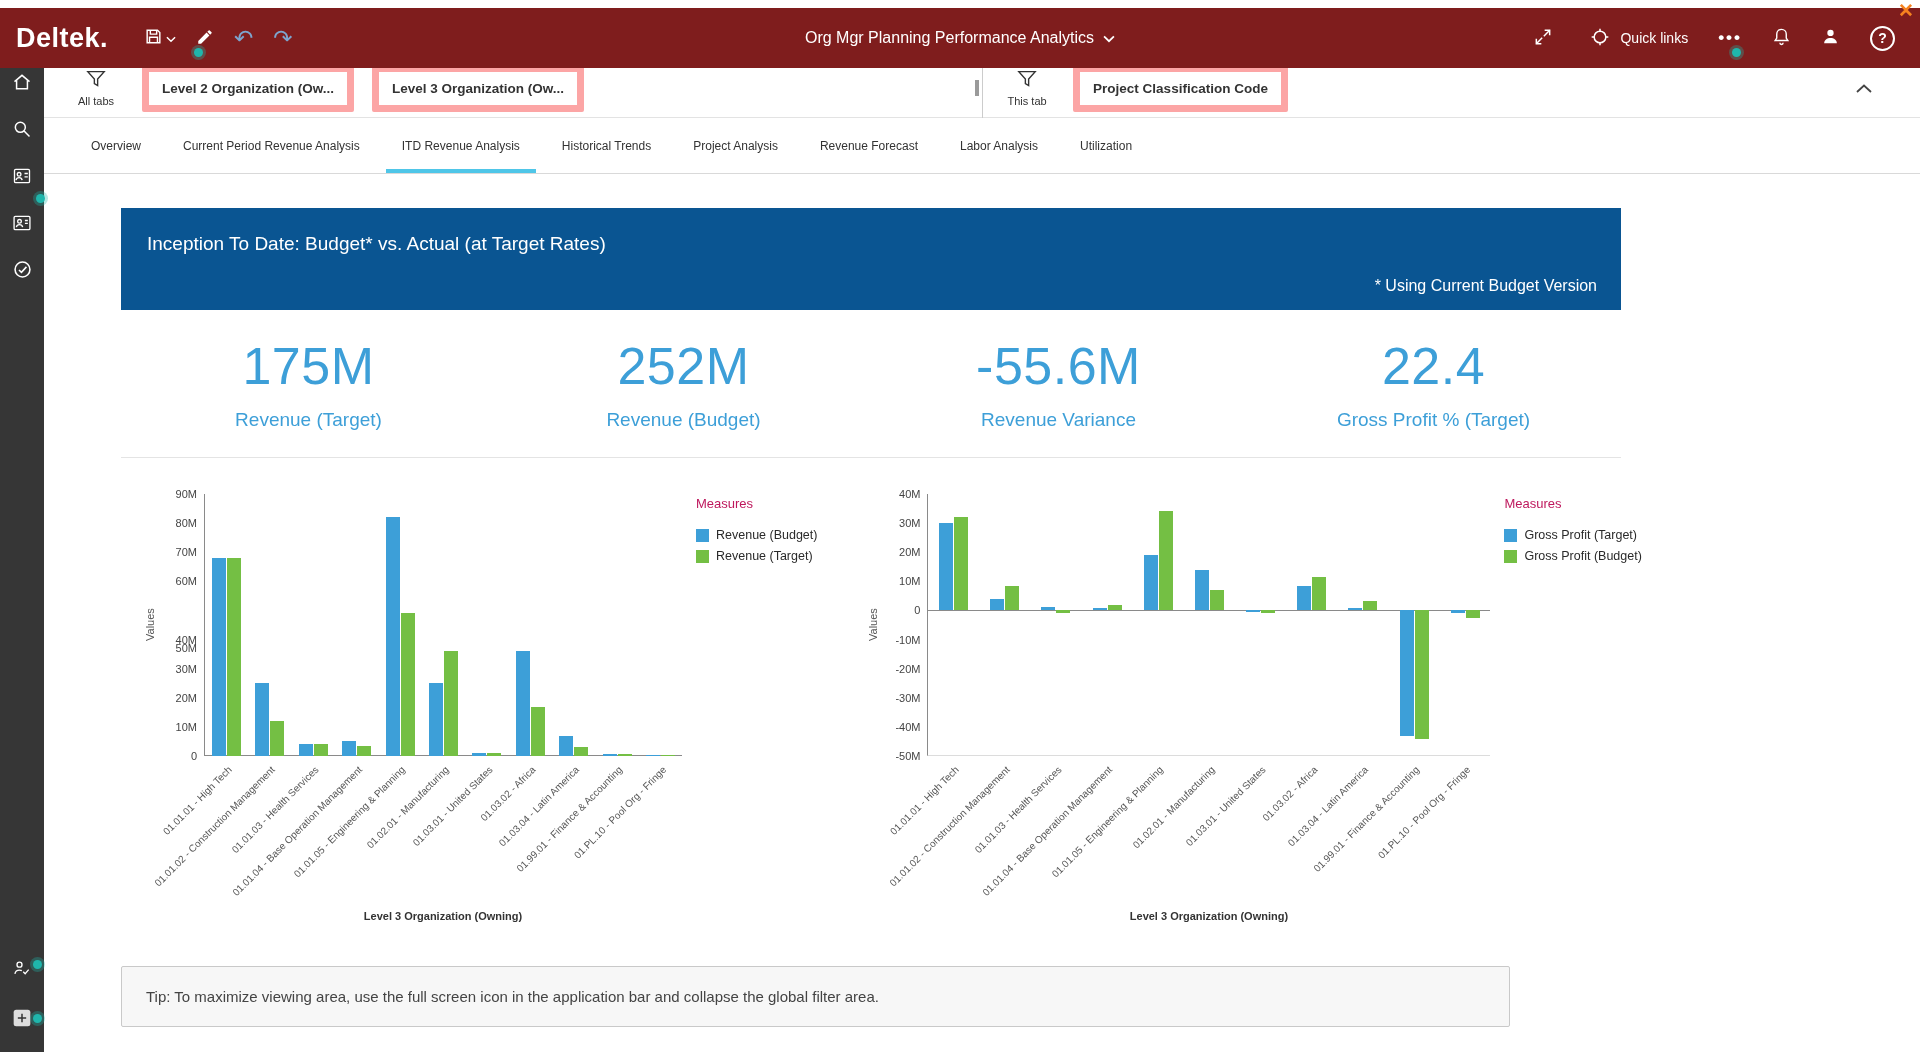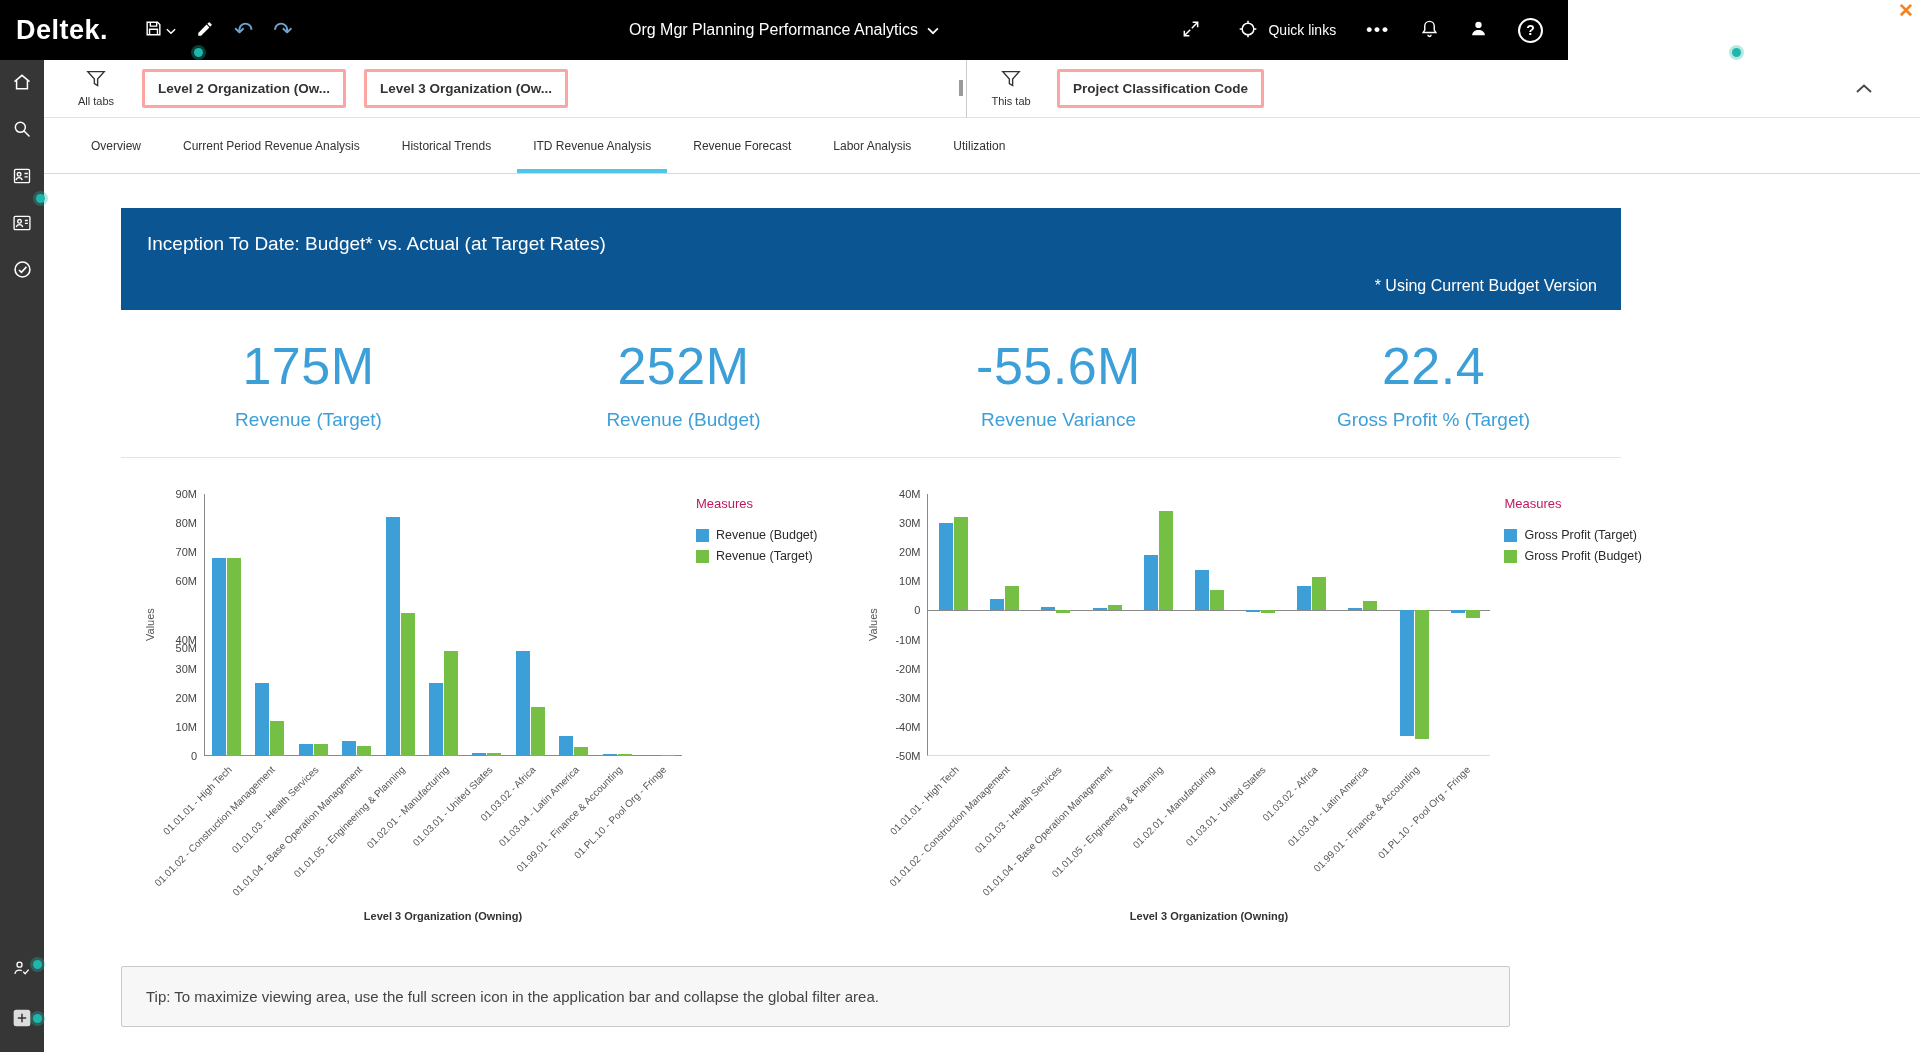--- a/index.html
+++ b/index.html
@@ -1,20 +1,20 @@
 <!DOCTYPE html>
 <html><head>
 <meta charset="utf-8">
 <style>
   *{box-sizing:border-box;margin:0;padding:0}
   html,body{width:1920px;height:1052px;overflow:hidden}
   body{font-family:"Liberation Sans",sans-serif;background:#fff;position:relative;color:#333}
 
   
-  .topbar{position:absolute;top:0;left:0;width:1568px;height:60px;background:#000000;display:flex;align-items:center;color:#fff;z-index:10}
+  .topbar{position:absolute;top:8px;left:0;width:1920px;height:60px;background:#7f1d1d;display:flex;align-items:center;color:#fff;z-index:10}
   .brand{font-size:27px;font-weight:bold;letter-spacing:.5px;margin:0 26px 0 16px}
   .tb-btn{background:none;border:none;color:#fff;display:flex;align-items:center;gap:3px;padding:0 10px;height:60px;cursor:pointer;font-family:inherit}
   .tb-btn.glyph{font-size:23px;line-height:1}
   .tb-btn.disabled{color:#7db4e2;opacity:.9}
   .tb-title{position:absolute;left:50%;transform:translateX(-50%);display:flex;align-items:center;gap:9px;font-size:16px;cursor:pointer}
   .tb-right{margin-left:auto;display:flex;align-items:center;gap:8px;padding-right:14px}
   .tb-right .tb-btn{padding:0 11px}
   .quick span{font-size:14px;margin-left:7px}
   .more-btn{font-size:17px;font-weight:bold;letter-spacing:2px}
   .help-circle{width:25px;height:25px;border:2px solid #fff;border-radius:50%;display:flex;align-items:center;justify-content:center;font-size:14px;font-weight:bold}
@@ -26,21 +26,21 @@
   .sb-spacer{margin-top:auto}
   .sb-btn.bottom{margin-bottom:24px}
 
   
   .main{position:absolute;top:60px;left:44px;right:0;bottom:0;background:#fff}
 
   .filterbar{display:flex;align-items:center;height:58px;border-bottom:1px solid #e3e3e3;padding:0 16px 0 26px;position:relative}
   .filter-scope{display:flex;flex-direction:column;align-items:center;gap:3px;min-width:52px}
   .scope-label{font-size:11px;color:#333}
   .filter-btns{display:flex;align-items:center;gap:18px;margin-left:20px}
-  .filter-btn{background:#fff;border:3px solid #fca5a5;border-radius:2px;padding:9px 13px;font-size:13.5px;font-weight:bold;color:#333;font-family:inherit;cursor:pointer;white-space:nowrap}
+  .filter-btn{background:#fff;border:7px solid #fca5a5;border-radius:2px;padding:9px 13px;font-size:13.5px;font-weight:bold;color:#333;font-family:inherit;cursor:pointer;white-space:nowrap}
   .vdivider{height:58px;border-left:1px solid #ccc;margin-left:398px;position:relative}
   .grip{position:absolute;left:-8px;top:20px;width:3px;height:16px;border-left:2px solid #9a9a9a;border-right:2px solid #9a9a9a}
   .this-tab-scope{margin-left:18px}
   .collapse{margin-left:auto;margin-right:26px;background:none;border:none;cursor:pointer;padding:6px}
 
   .tabbar{display:flex;align-items:center;height:56px;border-bottom:1px solid #d9d9d9;padding-left:26px}
   .tab{position:relative;height:100%;display:flex;align-items:center;padding:0 21px;font-size:12px;color:#333;cursor:pointer;white-space:nowrap}
   .tab.active::after{content:'';position:absolute;left:5px;right:5px;bottom:0;height:4px;background:#4FC6E8}
 
   .content{padding:34px 0 0 77px}
@@ -268,22 +268,23 @@
         <svg width="16" height="9" viewBox="0 0 16 9" fill="none" stroke="#444" stroke-width="1.8">
             <path d="M1 8l7-6.5L15 8"></path>
           </svg>
       </span>
     </button>
   </div>
 
   <div class="tabbar">
       <div class="tab">Overview</div>
       <div class="tab">Current Period Revenue Analysis</div>
+      <div class="tab active">ITD Revenue Analysis</div>
       <div class="tab">Historical Trends</div>
-      <div class="tab active">ITD Revenue Analysis</div>
+      <div class="tab">Project Analysis</div>
       <div class="tab">Revenue Forecast</div>
       <div class="tab">Labor Analysis</div>
       <div class="tab">Utilization</div>
     </div>
 
   <div class="content">
 
     <div class="banner">
       <div class="banner-title">Inception To Date:  Budget* vs. Actual (at Target Rates)</div>
       <div class="banner-note">* Using Current Budget Version</div>

